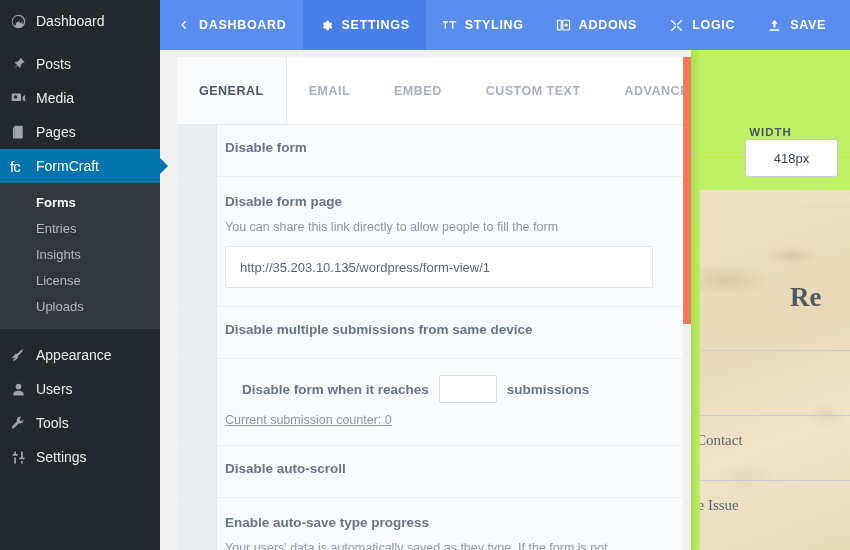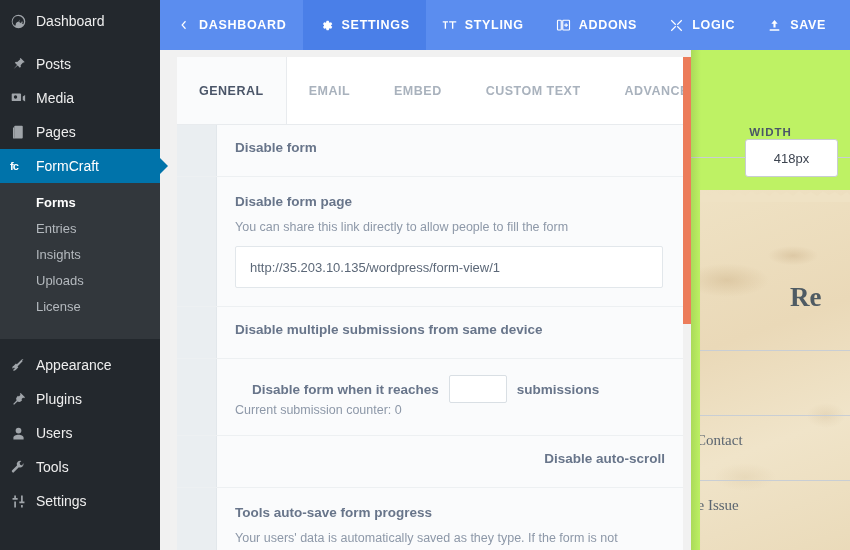--- a/index.html
+++ b/index.html
@@ -46,32 +46,32 @@
     right: -8px; top: 50%;
     margin-top: -8px;
     width: 0; height: 0;
     border-top: 8px solid transparent;
     border-bottom: 8px solid transparent;
     border-left: 8px solid #0073aa;
   }
   .wp-gap { height: 9px; }
   .wp-sub {
     background: #32373c;
-    padding: 7px 0 19px 0;
+    padding: 7px 0 9px 0;
   }
   .wp-subitem {
     display: block;
     padding: 4px 0 4px 36px;
     font-size: 13px;
     color: #b4b9be;
     line-height: 18px;
   }
   .wp-subitem.cur { color: #fff; font-weight: bold; }
   .fc-logo {
-    font-weight: bold; font-size: 11px;
+    font-weight: normal; font-size: 15px;
     letter-spacing: -1px;
   }
 
   
   .toolbar {
     position: absolute; left: 160px; top: 0;
     width: 690px; height: 50px;
     background: #5b8def;
     display: flex; align-items: stretch;
     overflow: hidden;
@@ -130,21 +130,21 @@
     background: #fafbfc;
     min-height: 46px;
   }
   .gutter {
     flex: 0 0 40px;
     background: #eaeef1;
     border-right: 1px solid #e2e7eb;
   }
   .rbody {
     flex: 1;
-    padding: 14px 18px 14px 18px;
+    padding: 14px 18px 14px 8px;
   }
   .rtitle {
     font-size: 13.5px;
     font-weight: bold;
     color: #68758a;
     line-height: 18px;
   }
   .rdesc {
     font-size: 12.5px;
     color: #8d98a8;
@@ -179,20 +179,22 @@
     border-radius: 2px;
     font-family: "Liberation Sans", sans-serif;
     font-size: 13px;
     color: #5c6878;
     text-align: center;
     outline: none;
   }
   .counter {
     font-size: 12.5px;
     color: #8d98a8;
+    margin-top: 10px;
+    text-decoration: underline;
   }
 
   
   .orange-scroll {
     position: absolute;
     left: 683px; top: 57px;
     width: 8px; height: 267px;
     background: #ec7c5a;
     border-radius: 0;
   }
@@ -331,43 +333,35 @@
       <span class="wp-ic">
         <span class="fc-logo">fc</span>
       </span>
       <span class="wp-label">FormCraft</span>
     </div>
 
     <div class="wp-sub">
       <span class="wp-subitem cur">Forms</span>
       <span class="wp-subitem">Entries</span>
       <span class="wp-subitem">Insights</span>
+      <span class="wp-subitem">License</span>
       <span class="wp-subitem">Uploads</span>
-      <span class="wp-subitem">License</span>
     </div>
 
     <div class="wp-gap"></div>
 
     <div class="wp-item">
       <span class="wp-ic">
         <svg width="17" height="17" viewBox="0 0 20 20" fill="currentColor">
             <path d="M15.8 3.2c-.8-.8-1.9-.5-2.6.2L8 8.6l-1-1-2.6 2.6a2.6 2.6 0 00-1.2 3.6l1.5-1.5 1 1-2.3 2.4c1.4.7 3 .3 3.9-.9l2.5-2.6-1-1 5.2-5.2c.7-.7 1-1.9.2-2.6z"></path>
           </svg>
       </span>
       <span class="wp-label">Appearance</span>
     </div>
 
-    <div class="wp-item">
-      <span class="wp-ic">
-        <svg width="17" height="17" viewBox="0 0 20 20" fill="currentColor">
-            <path d="M12.6 2.4l-1.1 1.1 1 1-2.1 2.1-1-1-1.1 1.1a3.8 3.8 0 00-.6 4.5l-4 4 1.1 1.1 4-4a3.8 3.8 0 004.5-.6l1.1-1.1-1-1 2.1-2.1 1 1 1.1-1.1-5-5z"></path>
-          </svg>
-      </span>
-      <span class="wp-label">Plugins</span>
-    </div>
 
     <div class="wp-item">
       <span class="wp-ic">
         <svg width="17" height="17" viewBox="0 0 20 20" fill="currentColor">
             <path d="M10 10a3.4 3.4 0 100-6.8A3.4 3.4 0 0010 10zm0 1.5c-3 0-6 1.5-6 3.3V17h12v-2.2c0-1.8-3-3.3-6-3.3z"></path>
           </svg>
       </span>
       <span class="wp-label">Users</span>
     </div>
 
@@ -509,31 +503,31 @@
         <div class="rbody" style="padding-top:16px;padding-bottom:18px;">
           <div class="inline-row">
             <span>Disable form when it reaches</span>
             <input class="num-input" type="text" value="" style="">
             <span>submissions</span>
           </div>
           <div class="counter">Current submission counter: 0</div>
         </div>
       </div>
 
-      <div class="srow" style="min-height:52px;text-align:right;">
+      <div class="srow" style="min-height:52px;">
         <div class="gutter"></div>
         <div class="rbody">
           <div class="rtitle">Disable auto-scroll</div>
         </div>
       </div>
 
       <div class="srow" style="min-height:60px;">
         <div class="gutter"></div>
         <div class="rbody" style="padding-top:16px;">
-          <div class="rtitle">Tools auto-save form progress</div>
+          <div class="rtitle">Enable auto-save type progress</div>
           <div class="rdesc">Your users' data is automatically saved as they type. If the form is not</div>
         </div>
       </div>
 
     </div>
   </div>
 
   <div class="orange-scroll"></div>
 
   <div class="preview-area">

